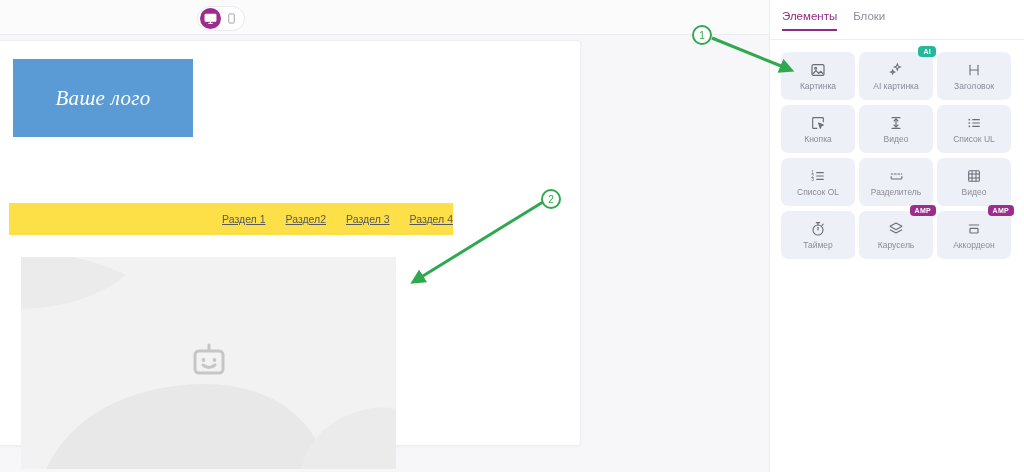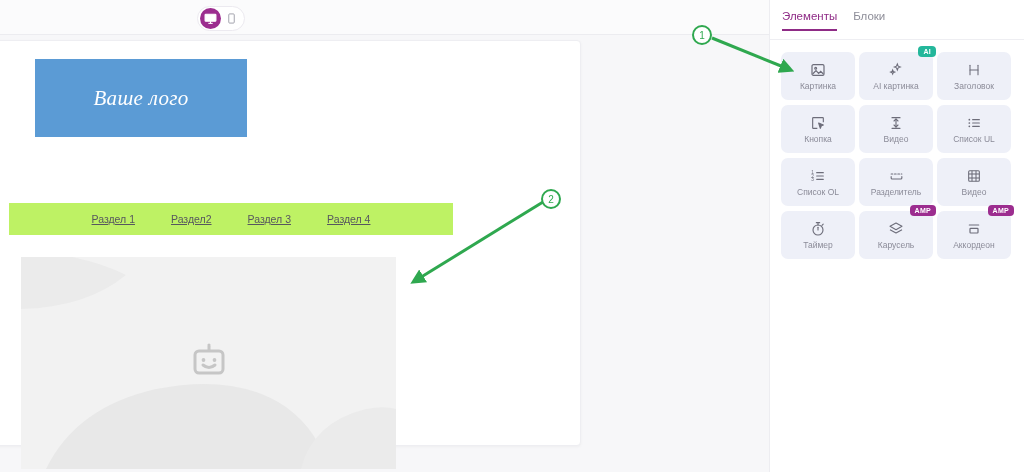--- a/index.html
+++ b/index.html
@@ -49,22 +49,22 @@
     border-radius: 4px;
     box-shadow: 0 1px 3px rgba(0,0,0,.04);
   }
 
   .row-header {
     position: absolute; left: 16px; top: 0;
     width: 565px; height: 110px;
     display: flex;
   }
   .logo-box {
-    position: absolute; left: 50px; top: 18px;
-    width: 212px; height: 78px;
+    position: absolute; left: 28px; top: 18px;
+    width: 180px; height: 78px;
     background: #5b9bd5;
     display: flex; align-items: center; justify-content: center;
   }
   .logo-box span {
     color: #ffffff;
     font-size: 21px;
     font-style: italic;
     font-family: "Liberation Serif", serif;
     letter-spacing: .3px;
   }
@@ -79,23 +79,23 @@
   .preheader a {
     color: #2e55a3;
     font-weight: bold;
     text-decoration: underline;
   }
 
   
   .nav-strip {
     position: absolute; left: 24px; top: 162px;
     width: 444px; height: 32px;
-    background: #bef264;
-    display: flex; align-items: center; justify-content: center;
-    gap: 36px;
+    background: #fde047;
+    display: flex; align-items: center; justify-content: flex-end;
+    gap: 20px;
   }
   .nav-strip a {
     font-size: 10.5px;
     color: #57575f;
     text-decoration: underline;
   }
 
   
   .img-placeholder {
     position: absolute; left: 36px; top: 216px;

